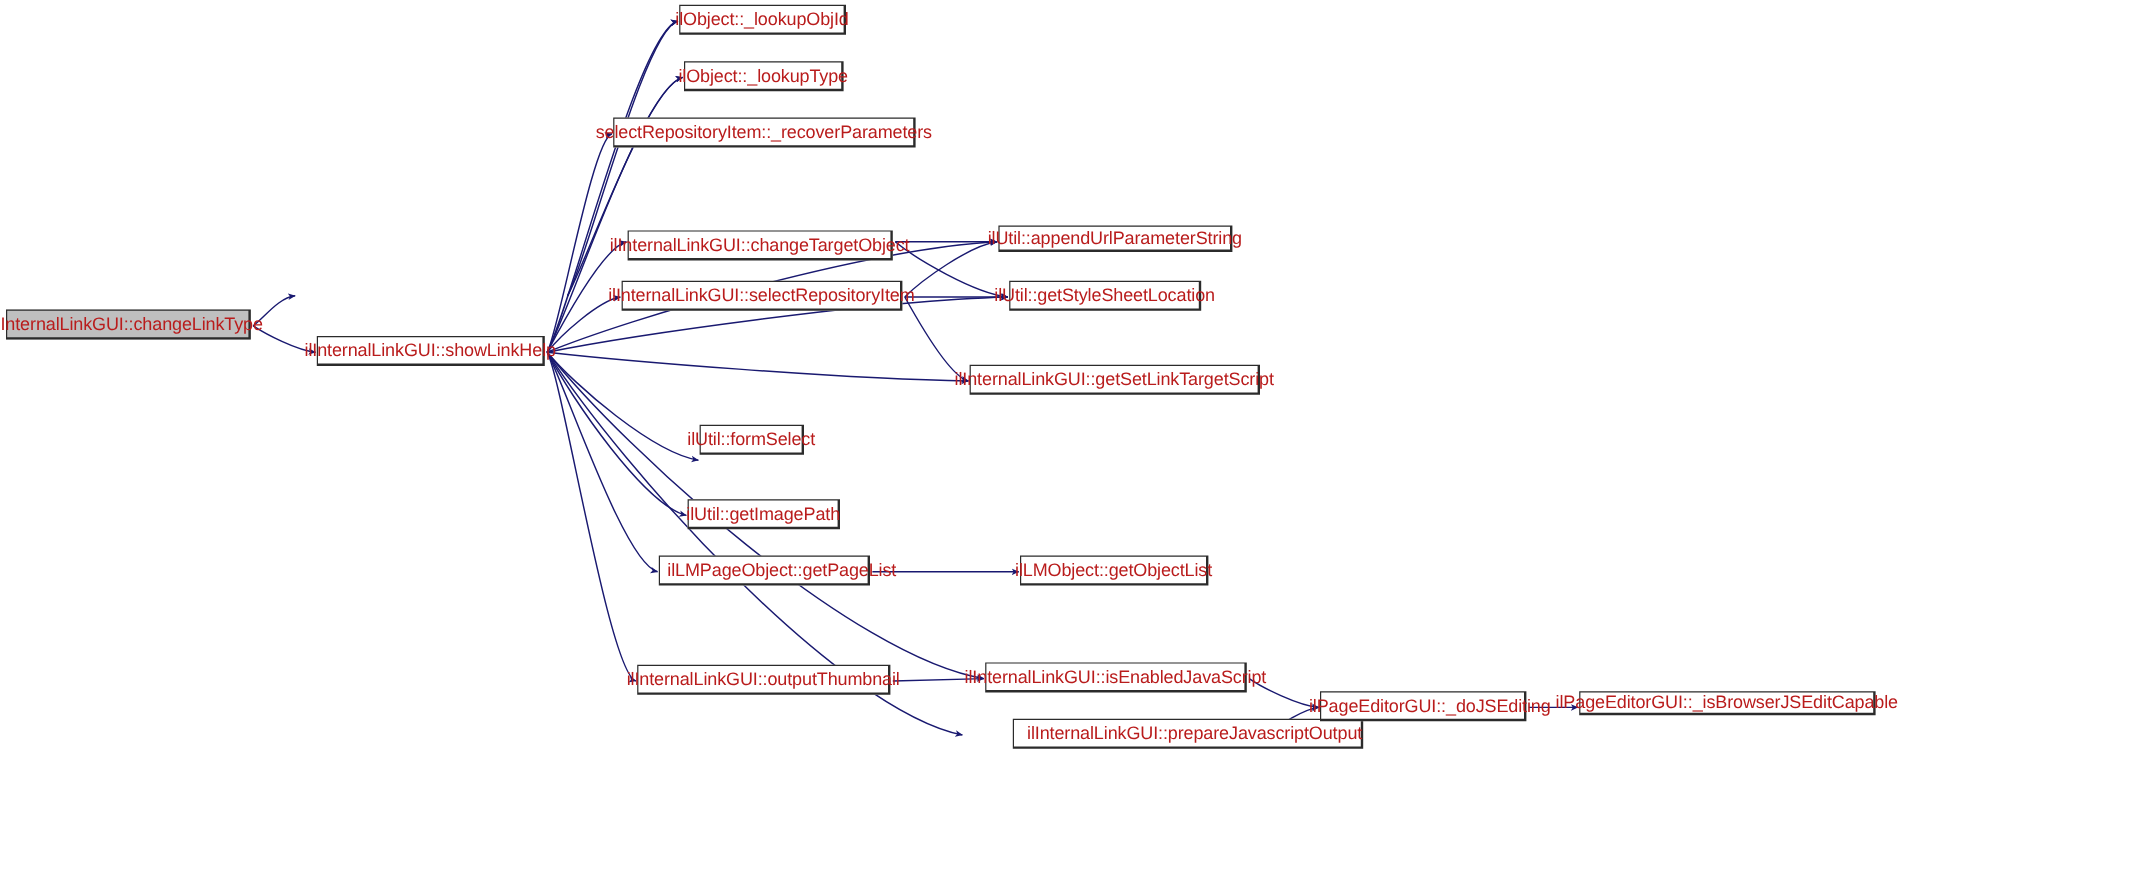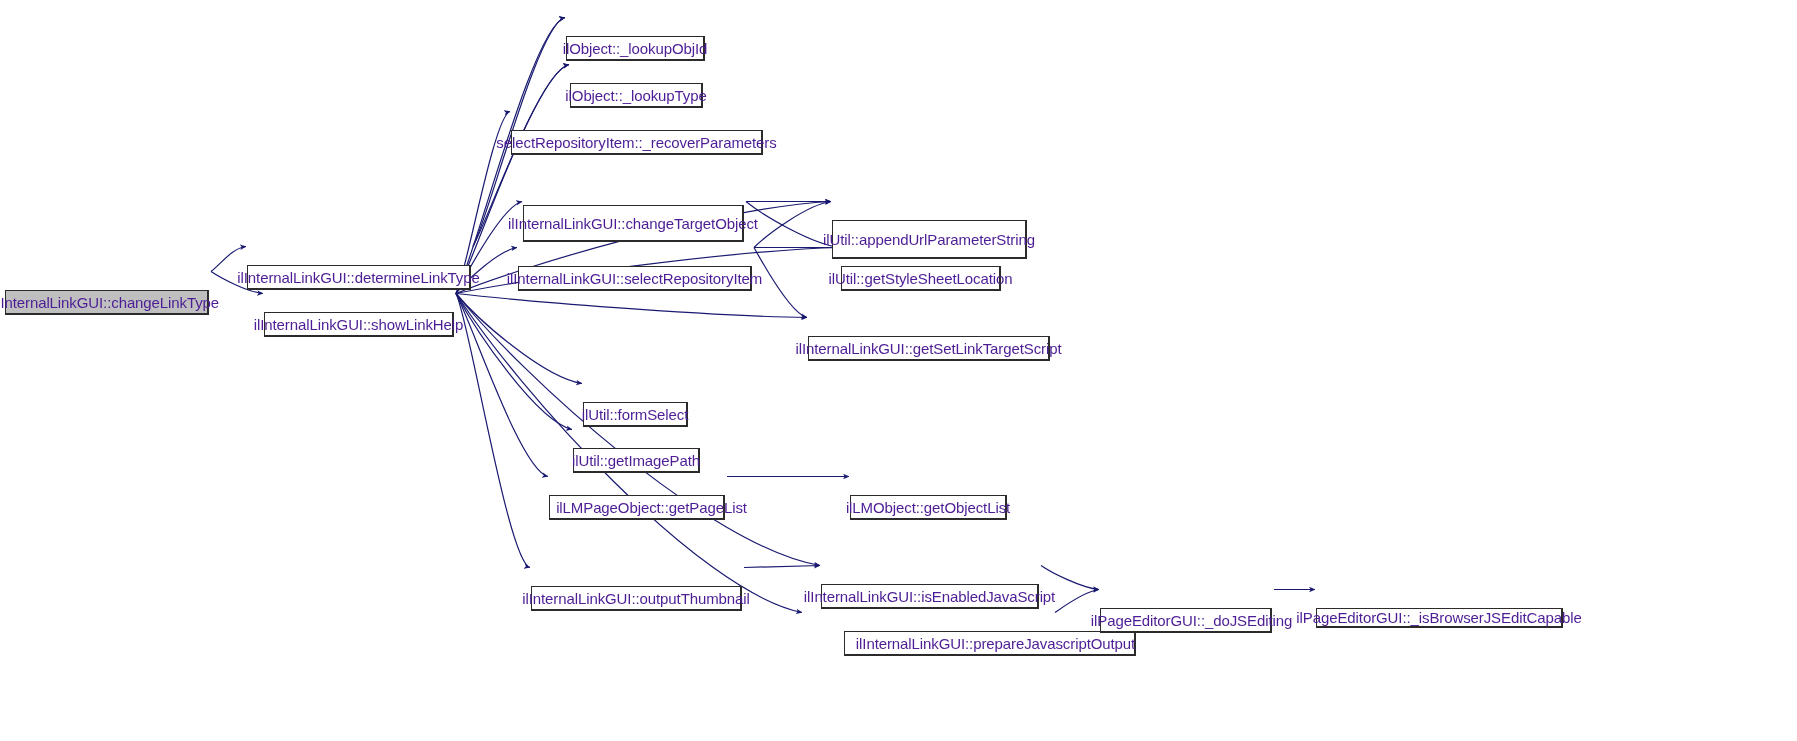--- a/index.html
+++ b/index.html
@@ -27,27 +27,26 @@
   .node {
     position: absolute;
     box-sizing: border-box;
     display: flex;
     align-items: center;
     justify-content: center;
     background: #ffffff;
     border: 1px solid #2b2b2b;
     border-right-width: 2px;
     border-bottom-width: 2px;
-    color: #4c1d95;
+    color: #b91c1c;
     font-size: 15px;
     line-height: 1;
     white-space: nowrap;
     letter-spacing: -0.1px;
     z-index: 5;
-    margin-top: 32px;
   }
   .node.current {
     background: #bfbfbf;
   }
   .node-label {
     padding: 0 9px;
   }
 </style>
 </head>
 <body>
@@ -84,51 +83,48 @@
       <path d="M 754 247.5 C 764 265.573, 791.1 313.5568, 807 317.5" fill="none" stroke="#191970" stroke-width="1.2" marker-end="url(#ah)"></path>
       <path d="M 727 476.5 L 849 476.5" fill="none" stroke="#191970" stroke-width="1.2" marker-end="url(#ah)"></path>
       <path d="M 744 567.5 L 820 565.5" fill="none" stroke="#191970" stroke-width="1.2" marker-end="url(#ah)"></path>
       <path d="M 1041 565.5 C 1051.44 572.76, 1081.6 587.916, 1099 589.5" fill="none" stroke="#191970" stroke-width="1.2" marker-end="url(#ah)"></path>
       <path d="M 1055 612.5 C 1065 605.5425, 1085 591.018, 1099 589.5" fill="none" stroke="#191970" stroke-width="1.2" marker-end="url(#ah)"></path>
       <path d="M 1274 589.5 L 1315 589.5" fill="none" stroke="#191970" stroke-width="1.2" marker-end="url(#ah)"></path>
     </svg>
 <div class="node current" style="left: 5px; top: 258px; width: 204px; height: 25px;">
       <span class="node-label">ilInternalLinkGUI::changeLinkType</span>
     </div>
-    <div class="node" style="left: 247px; top: 233px; width: 224px; height: 25px;">
-      <span class="node-label">ilInternalLinkGUI::determineLinkType</span>
-    </div>
     <div class="node" style="left: 264px; top: 280px; width: 190px; height: 25px;">
       <span class="node-label">ilInternalLinkGUI::showLinkHelp</span>
     </div>
     <div class="node" style="left: 566px; top: 4px; width: 139px; height: 25px;">
       <span class="node-label">ilObject::_lookupObjId</span>
     </div>
     <div class="node" style="left: 570px; top: 51px; width: 133px; height: 25px;">
       <span class="node-label">ilObject::_lookupType</span>
     </div>
     <div class="node" style="left: 511px; top: 98px; width: 252px; height: 25px;">
       <span class="node-label">selectRepositoryItem::_recoverParameters</span>
     </div>
-    <div class="node" style="left: 523px; top: 173px; width: 221px; height: 37px; justify-content: center;">
+    <div class="node" style="left: 523px; top: 192px; width: 221px; height: 25px; justify-content: center;">
       <span class="node-label">ilInternalLinkGUI::changeTargetObject</span>
     </div>
     <div class="node" style="left: 518px; top: 234px; width: 234px; height: 25px;">
       <span class="node-label">ilInternalLinkGUI::selectRepositoryItem</span>
     </div>
-    <div class="node" style="left: 832px; top: 188px; width: 195px; height: 39px;">
+    <div class="node" style="left: 832px; top: 188px; width: 195px; height: 22px;">
       <span class="node-label">ilUtil::appendUrlParameterString</span>
     </div>
     <div class="node" style="left: 841px; top: 234px; width: 160px; height: 25px;">
       <span class="node-label">ilUtil::getStyleSheetLocation</span>
     </div>
     <div class="node" style="left: 808px; top: 304px; width: 242px; height: 25px;">
       <span class="node-label">ilInternalLinkGUI::getSetLinkTargetScript</span>
     </div>
-    <div class="node" style="left: 583px; top: 370px; width: 105px; height: 25px;">
+    <div class="node" style="left: 583px; top: 354px; width: 87px; height: 25px;">
       <span class="node-label">ilUtil::formSelect</span>
     </div>
     <div class="node" style="left: 573px; top: 416px; width: 127px; height: 25px;">
       <span class="node-label">ilUtil::getImagePath</span>
     </div>
     <div class="node" style="left: 549px; top: 463px; width: 176px; height: 25px; padding-left: 30px;">
       <span class="node-label">ilLMPageObject::getPageList</span>
     </div>
     <div class="node" style="left: 850px; top: 463px; width: 157px; height: 25px;">
       <span class="node-label">ilLMObject::getObjectList</span>

